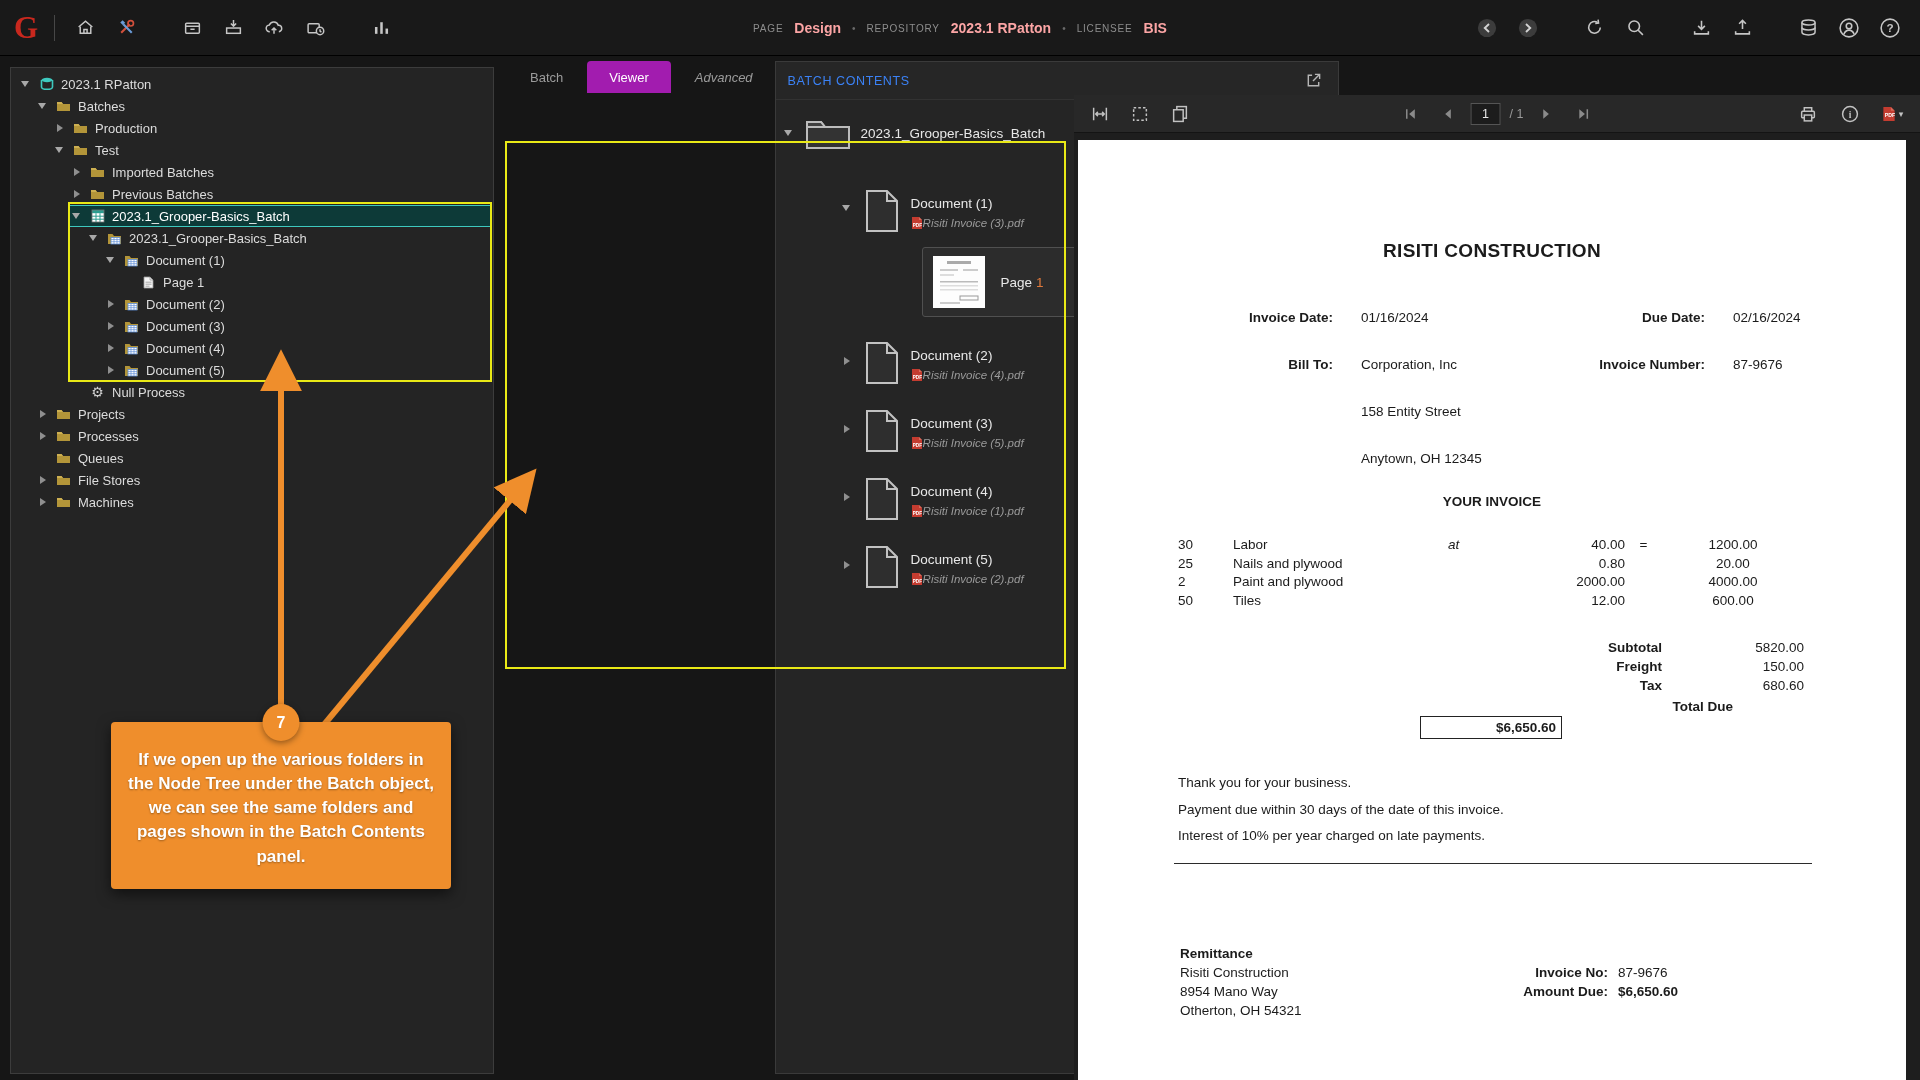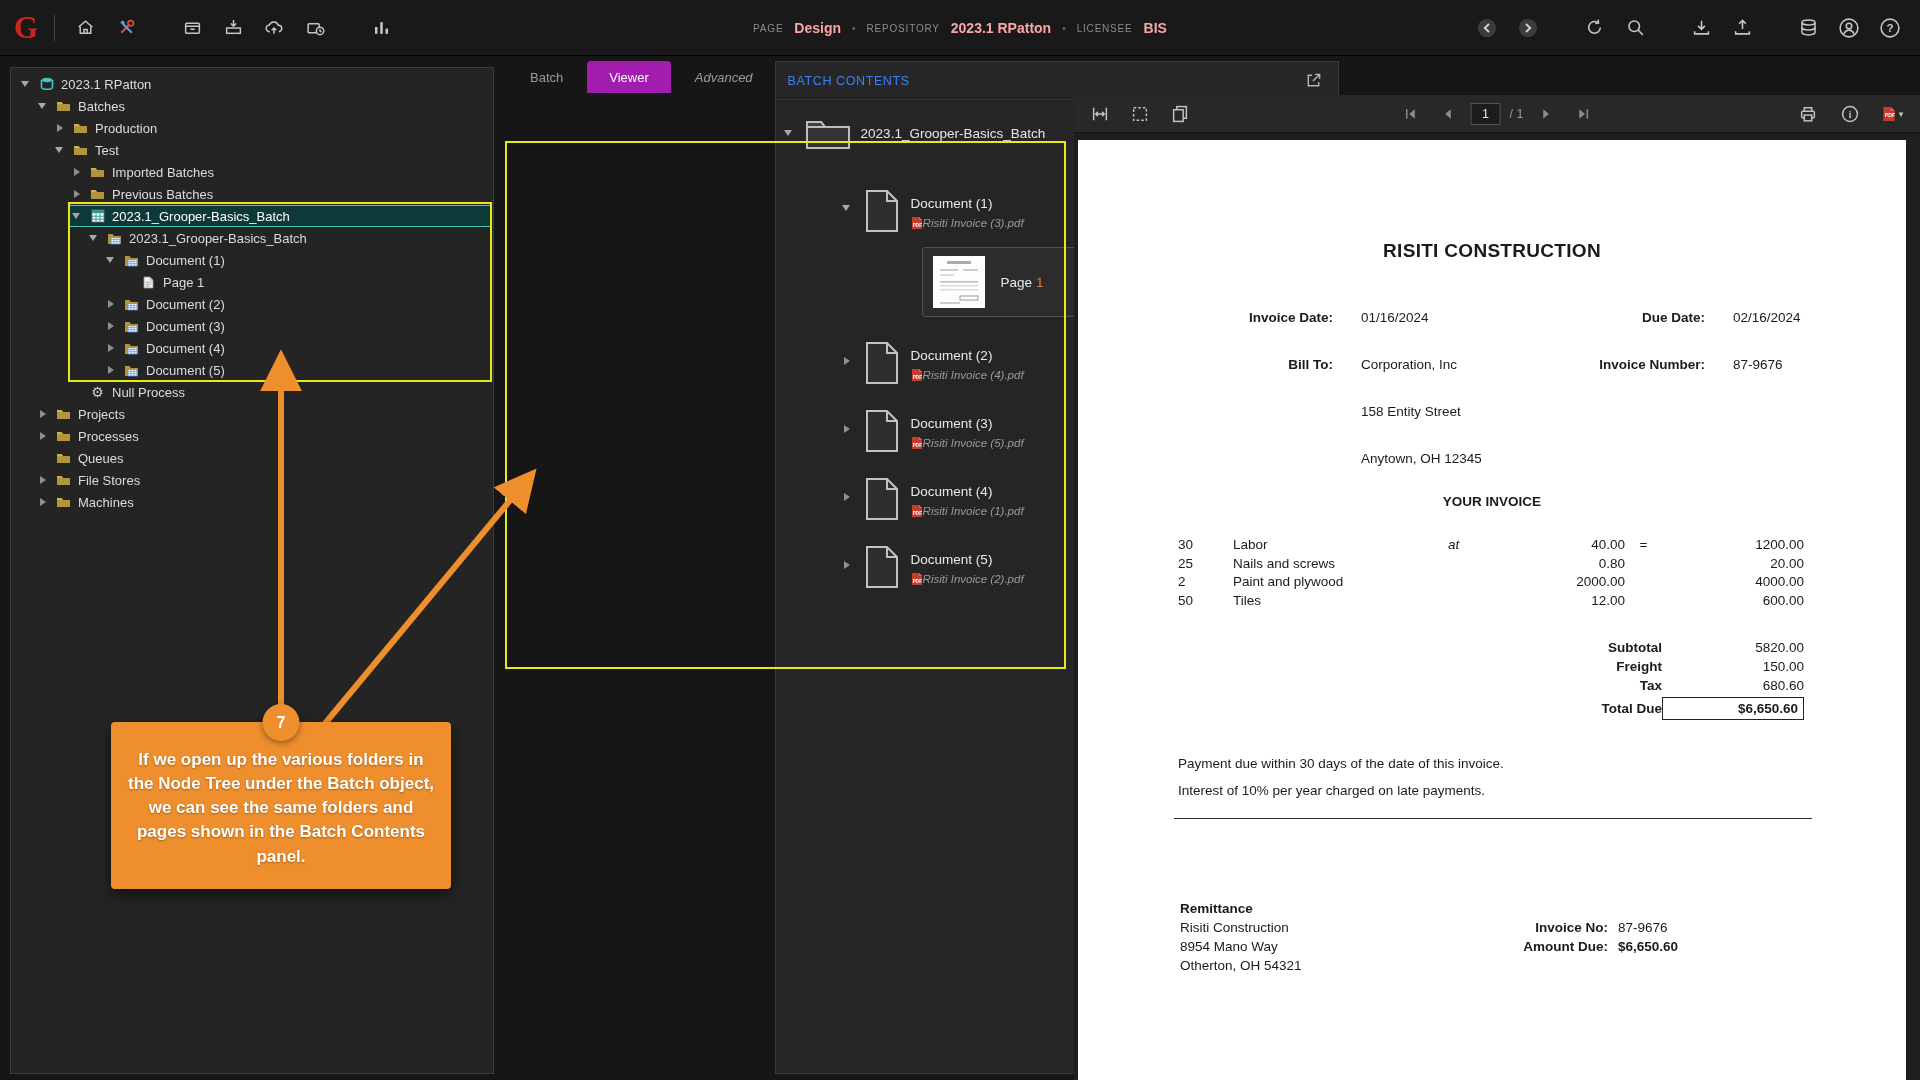--- a/index.html
+++ b/index.html
@@ -89,26 +89,26 @@
   
   .inv-title { text-align:center; padding-top:100px; font-size:19px; font-weight:bold; letter-spacing:.3px; }
   .inv-meta { margin:46px 0 0 140px; display:grid; grid-template-columns:115px 168px 148px 160px;
     column-gap:8px; line-height:19px;gap:28px; }
   .m-label { font-weight:bold; text-align:right; }
   .inv-section-title { text-align:center; font-weight:bold; margin-top:26px; }
   .inv-items { margin:27px 0 0 100px; width:626px; }
   .inv-row { display:flex; line-height:18.5px; }
   .c-qty { width:55px; } .c-desc { width:215px; } .c-at { width:60px; font-style:italic; }
   .c-price { width:117px; text-align:right; } .c-eq { width:37px; text-align:center; }
-  .c-amt { width:142px; text-align:right; }
+  .c-amt { width:142px; text-align:center; }
   .inv-totals { margin:28px 0 0 100px; width:626px; }
   .t-row { display:flex; justify-content:flex-end; align-items:center; line-height:19px; }
   .t-label { width:484px; text-align:right; font-weight:bold; }
   .t-value { width:142px; text-align:right;padding-left:6px; }
-  .t-row.boxed { margin-top:2px; }
+  .t-row.boxed { margin-top:2px;flex-direction:column; }
   .t-row.boxed .t-value { border:1px solid #222; padding:1px 5px 1px 0; font-weight:bold; }
   .inv-notes { margin:36px 0 0 100px; }
   .inv-note { margin-bottom:11.5px; }
   .inv-hr { border:none; border-top:1px solid #2b2b2b; margin:20px 0 0 96px; width:638px; }
   .inv-remit { display:flex; margin:80px 0 0 102px; line-height:19px; }
   .remit-left { width:328px; }
   .r-title { font-weight:bold; }
   .remit-right { display:grid; grid-template-columns:100px 140px; column-gap:10px; padding-top:19px;
     align-content:start; }
   .remit-bold { font-weight:bold; }
@@ -805,21 +805,21 @@
             <div class="inv-row">
               <span class="c-qty">30</span>
               <span class="c-desc">Labor</span>
               <span class="c-at">at</span>
               <span class="c-price">40.00</span>
               <span class="c-eq">=</span>
               <span class="c-amt">1200.00</span>
             </div>
             <div class="inv-row">
               <span class="c-qty">25</span>
-              <span class="c-desc">Nails and screws</span>
+              <span class="c-desc">Nails and plywood</span>
               <span class="c-at"></span>
               <span class="c-price">0.80</span>
               <span class="c-eq"></span>
               <span class="c-amt">20.00</span>
             </div>
             <div class="inv-row">
               <span class="c-qty">2</span>
               <span class="c-desc">Paint and plywood</span>
               <span class="c-at"></span>
               <span class="c-price">2000.00</span>
@@ -847,20 +847,21 @@
             <div class="t-row">
               <span class="t-label">Tax</span>
               <span class="t-value">680.60</span>
             </div>
             <div class="t-row boxed">
               <span class="t-label">Total Due</span>
               <span class="t-value">$6,650.60</span>
             </div>
           </div>
         <div class="inv-notes" id="inv-notes">
+            <div class="inv-note">Thank you for your business.</div>
             <div class="inv-note">Payment due within 30 days of the date of this invoice.</div>
             <div class="inv-note">Interest of 10% per year charged on late payments.</div>
           </div>
         <hr class="inv-hr">
 
         <div class="inv-remit">
           <div class="remit-left">
             <div class="r-title">Remittance</div>
             <div>Risiti Construction</div>
             <div>8954 Mano Way</div>

